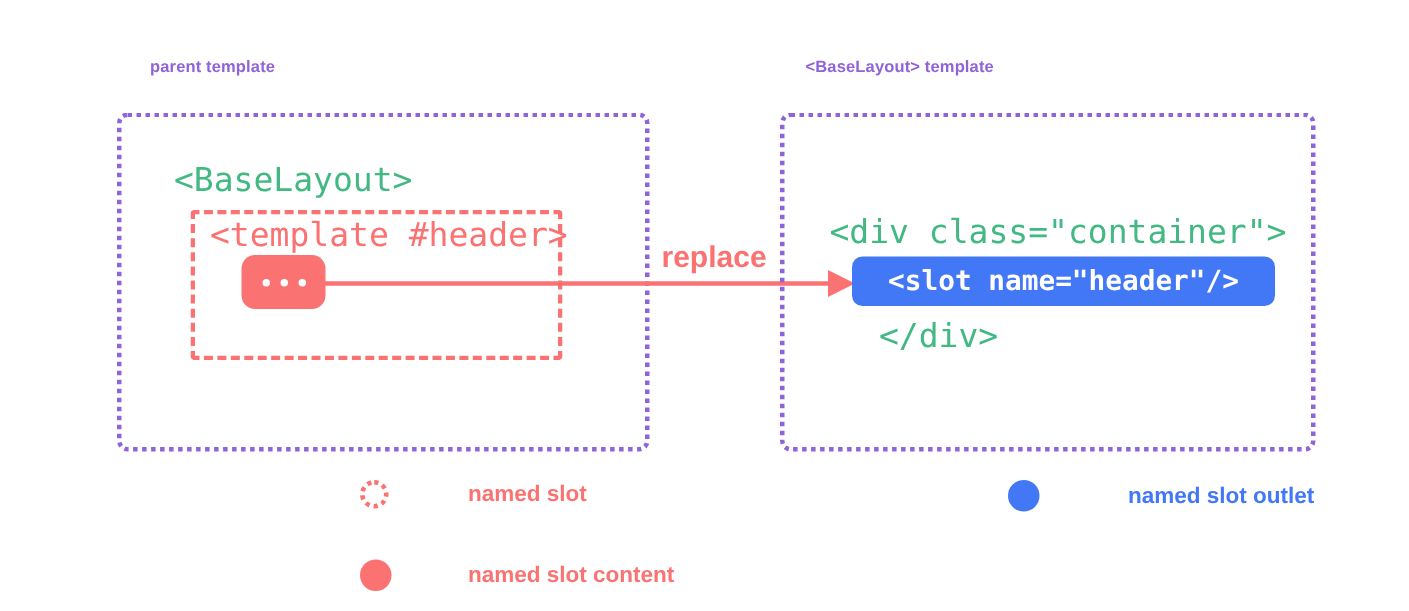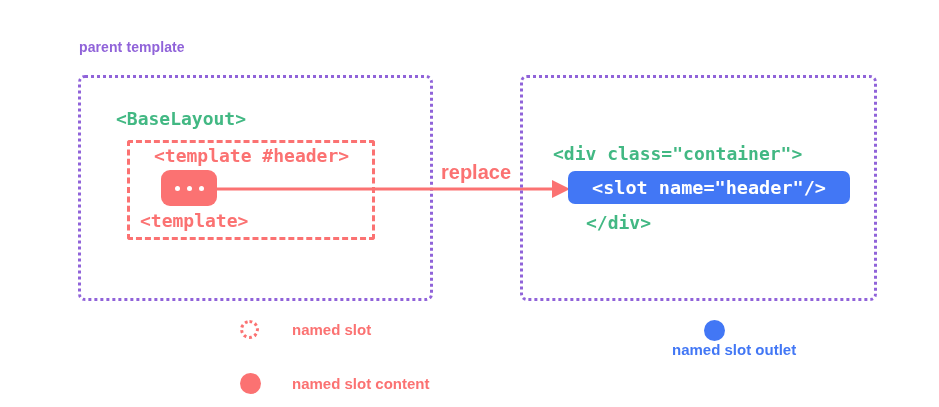--- a/index.html
+++ b/index.html
@@ -16,54 +16,55 @@
     height: 407px;
     background: #ffffff;
     overflow: hidden;
   }
 
   
   .panel-title {
     position: absolute;
     font-family: "Liberation Sans", sans-serif;
     font-weight: bold;
-    font-size: 14px;
+    font-size: 11px;
     color: #9063d9;
     white-space: nowrap;
     letter-spacing: 0.1px;
+    margin-left: 21px;
   }
   #title-parent  { left: 79px;  top: 39px; }
   #title-base    { left: 516px; top: 39px; }
 
   
   .panel-box {
     position: absolute;
     border: 3px dotted #9063d9;
     border-radius: 7px;
     box-sizing: border-box;
     background: transparent;
   }
   #panel-parent { left: 78px;  top: 75px; width: 355px; height: 226px; }
   #panel-base   { left: 520px; top: 75px; width: 357px; height: 226px; }
 
   
   .code {
     position: absolute;
     font-family: "DejaVu Sans Mono", monospace;
-    font-weight: bold;
-    font-size: 18px;
+    font-weight: normal;
+    font-size: 22px;
     white-space: pre;
     letter-spacing: 0px;
   }
   .code.green { color: #42b883; }
   .code.red   { color: #fb7272; }
 
   #code-baselayout-open  { left: 116px; top: 108px; }
   #code-baselayout-close { left: 116px; top: 249px; }
-  #code-template-open    { left: 140px; top: 145px; margin-left: 14px; }
+  #code-template-open    { left: 140px; top: 145px; }
   #code-template-close   { left: 140px; top: 210px; }
 
   #code-div-open   { left: 553px; top: 143px; }
   #code-div-close  { left: 553px; top: 212px; margin-left: 33px; }
 
   
   #slot-content-box {
     position: absolute;
     left: 127px;
     top: 140px;
@@ -137,33 +138,34 @@
     color: #fb7272;
     white-space: nowrap;
   }
 
   
   .legend-row {
     position: absolute;
     display: flex;
     align-items: center;
     white-space: nowrap;
+    gap: 20px;
   }
   .legend-label {
     font-family: "Liberation Sans", sans-serif;
     font-weight: bold;
     font-size: 15px;
     white-space: nowrap;
   }
   .legend-label.red  { color: #fb7272; }
   .legend-label.blue { color: #4277f5; }
 
   #legend-named-slot         { left: 240px; top: 320px; }
   #legend-named-slot-content { left: 240px; top: 353px; margin-top: 20px; }
-  #legend-named-slot-outlet  { left: 672px; top: 320px; flex-direction: column; }
+  #legend-named-slot-outlet  { left: 672px; top: 320px; }
 
   .swatch-wrap {
     width: 52px;
     display: flex;
     align-items: center;
   }
   .swatch-ring {
     width: 19px;
     height: 19px;
     border-radius: 50%;
@@ -198,30 +200,30 @@
   <div id="slot-content-box"></div>
 
   <div class="code red" id="code-template-open">&lt;template #header&gt;</div>
 
   <div id="slot-content-chip">
     <span class="dot"></span>
     <span class="dot"></span>
     <span class="dot"></span>
   </div>
 
-  <div class="code red" id="code-template-close">&lt;template&gt;</div>
 
 
   <svg id="connector-arrow" viewBox="0 0 356 26">
     <line x1="0" y1="13" x2="340" y2="13" stroke="#fb7272" stroke-width="3"></line>
     <polygon points="338,4 356,13 338,22" fill="#fb7272"></polygon>
   </svg>
 
   <div id="replace-label">replace</div>
 
+  <div class="panel-title" id="title-base">&lt;BaseLayout&gt; template</div>
 
   <div class="panel-box" id="panel-base"></div>
 
   <div class="code green" id="code-div-open">&lt;div class="container"&gt;</div>
 
   <div id="slot-outlet-pill">
     <span class="pill-text">&lt;slot name="header"/&gt;</span>
   </div>
 
   <div class="code green" id="code-div-close">&lt;/div&gt;</div>

